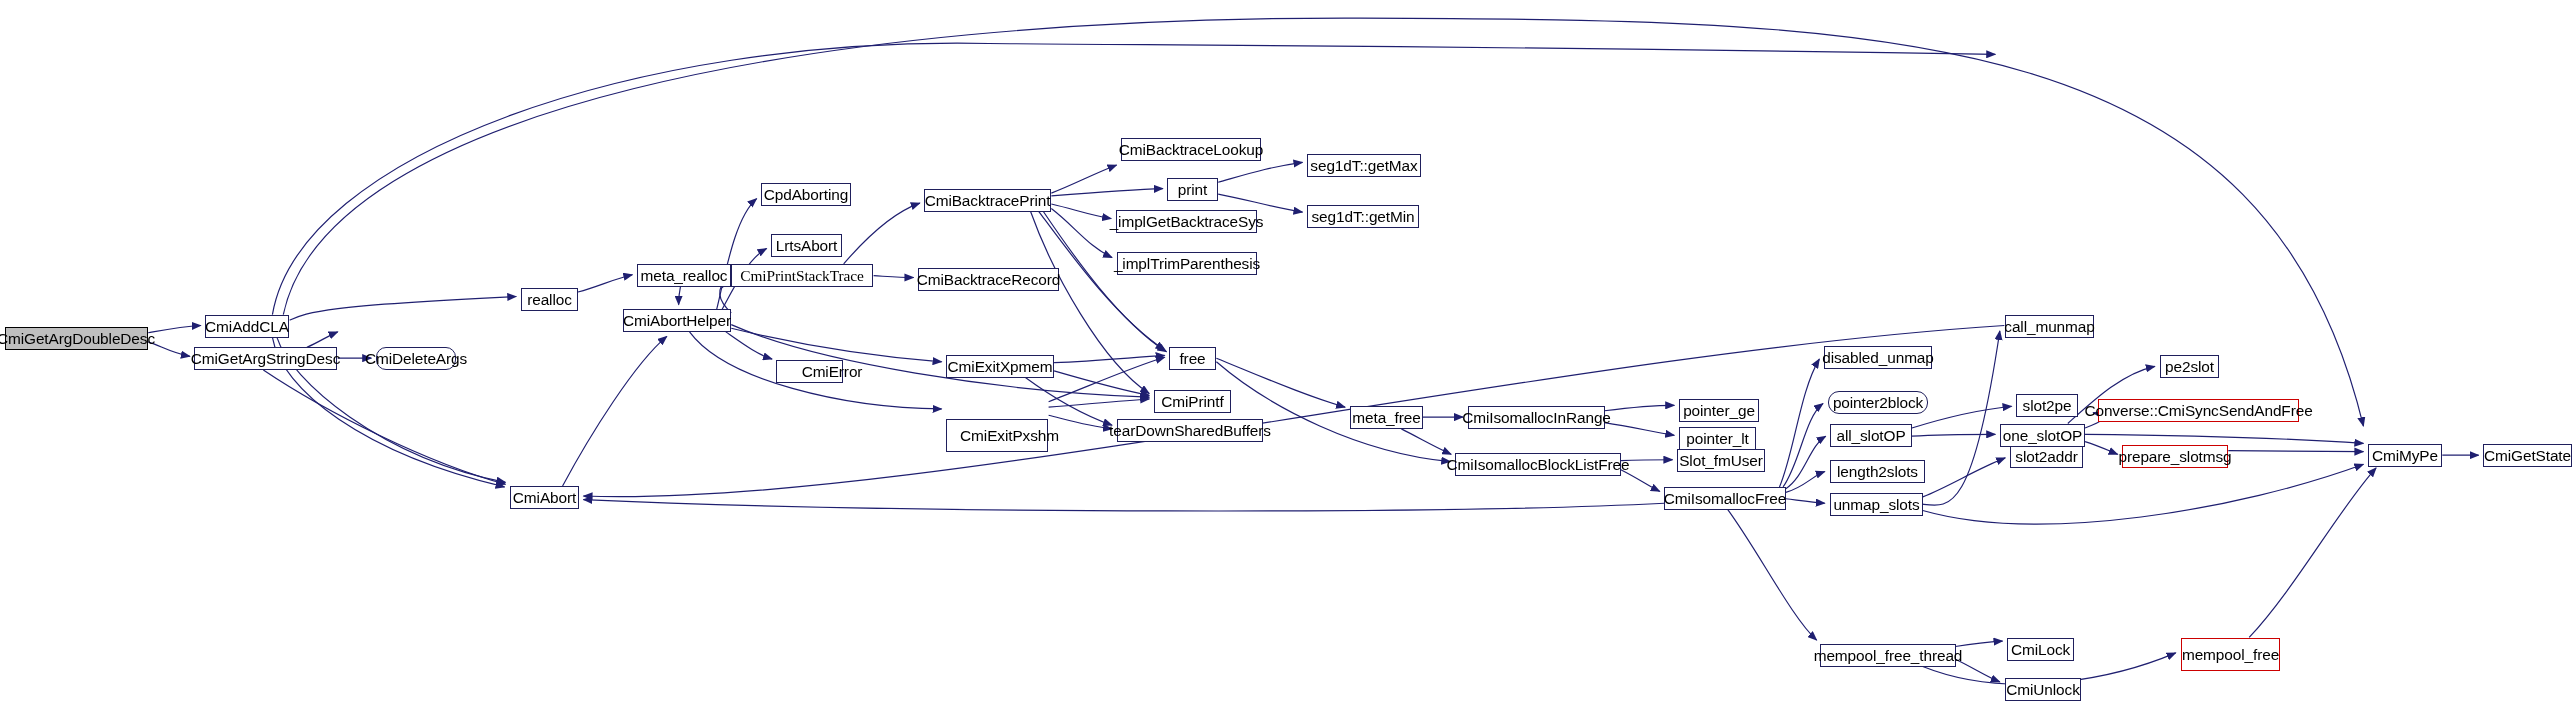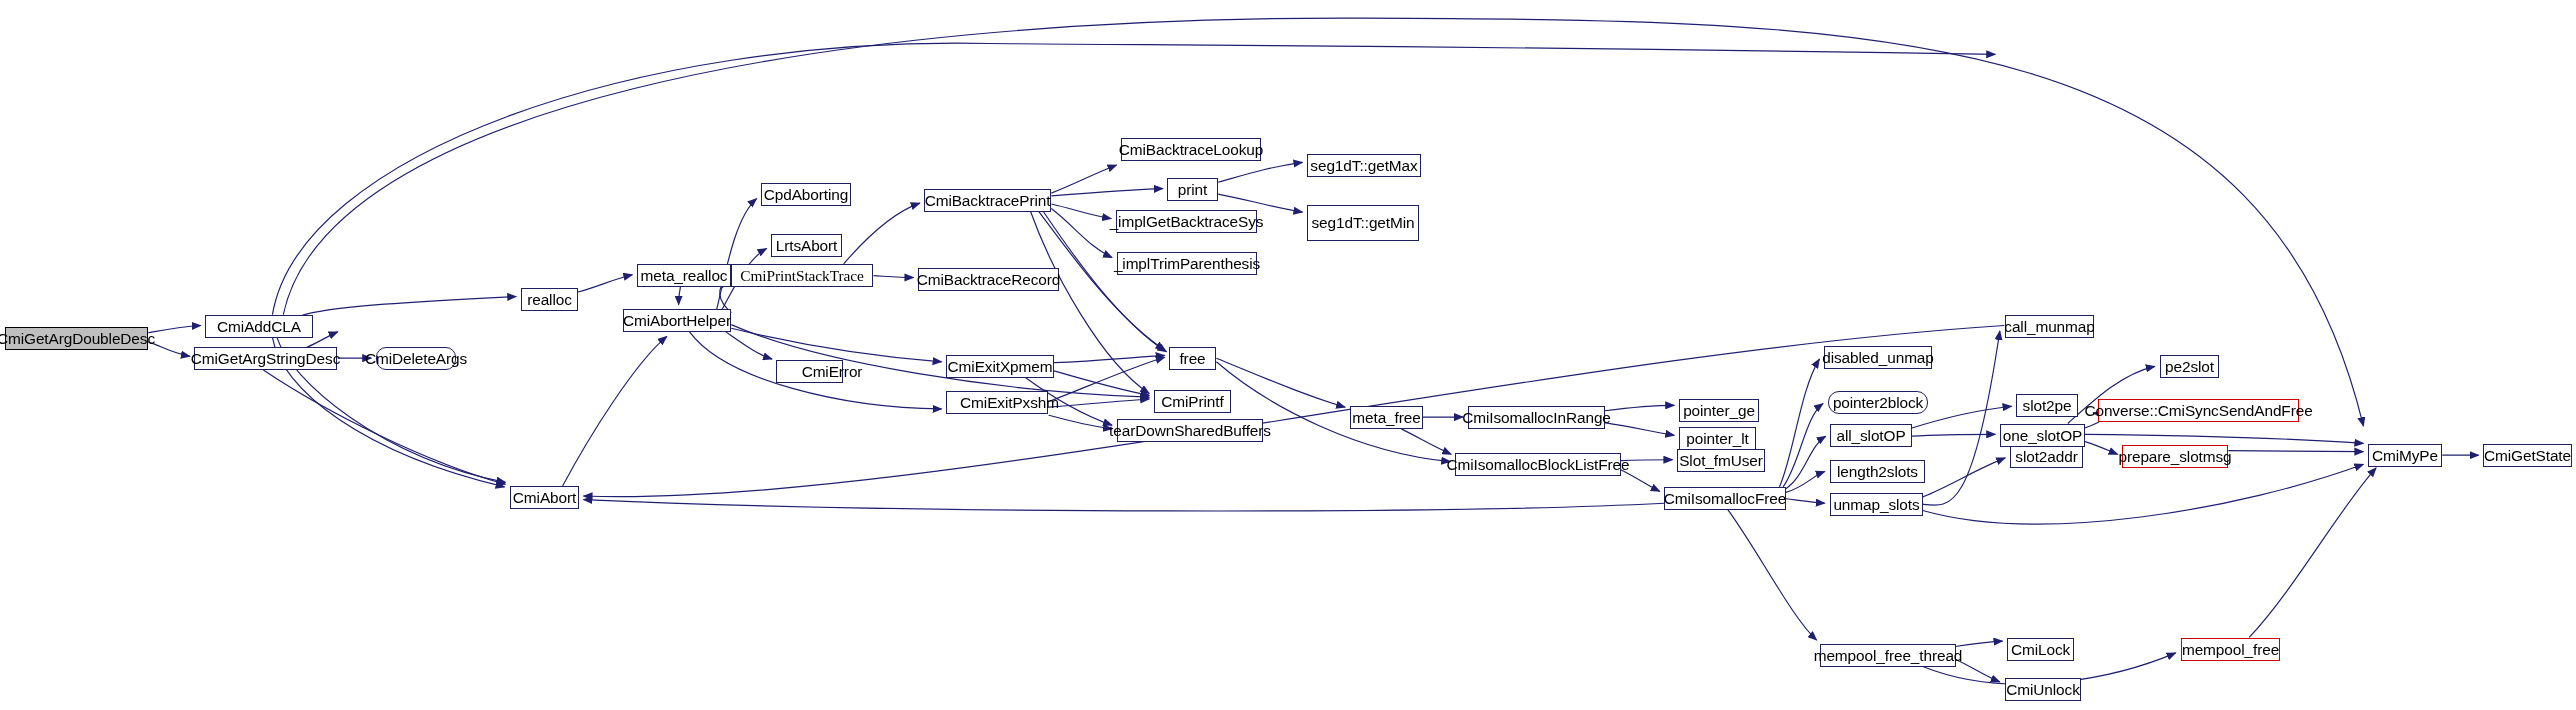--- a/index.html
+++ b/index.html
@@ -175,38 +175,38 @@
 
       <path d="M2210,359 C1700,392 1000,560 643,547"></path>
 
       <path d="M2693,502 C2710,502 2720,502 2733,502"></path>
     </g>
   </svg>
 
   <div id="nodes">
       <div class="node current" style="left: 4.5px; top: 327px; width: 143px; height: 23px;">CmiGetArgDoubleDesc</div>
       <div class="node" style="left: 194px; top: 347px; width: 143px; height: 23px;">CmiGetArgStringDesc</div>
-      <div class="node" style="left: 205px; top: 315px; width: 108px; height: 23px;">CmiAddCLA</div>
+      <div class="node" style="left: 205px; top: 315px; width: 84px; height: 23px;">CmiAddCLA</div>
       <div class="node" style="left: 376px; top: 347px; width: 80px; height: 23px; border-radius: 10px;">CmiDeleteArgs</div>
       <div class="node" style="left: 510px; top: 486px; width: 69px; height: 23px;">CmiAbort</div>
       <div class="node" style="left: 521px; top: 288px; width: 57px; height: 23px;">realloc</div>
       <div class="node" style="left: 637px; top: 264px; width: 94px; height: 23px;">meta_realloc</div>
       <div class="node" style="left: 623px; top: 309px; width: 108px; height: 23px;">CmiAbortHelper</div>
       <div class="node" style="left: 761px; top: 183px; width: 90px; height: 23px;">CpdAborting</div>
       <div class="node" style="left: 771px; top: 234px; width: 71px; height: 23px;">LrtsAbort</div>
       <div class="node" style="left: 731px; top: 264px; width: 142px; height: 23px; font-family: Liberation Serif, serif;">CmiPrintStackTrace</div>
       <div class="node" style="left: 776px; top: 360px; width: 67px; height: 23px; padding-left: 45px;">CmiError</div>
-      <div class="node" style="left: 946px; top: 391px; width: 102px; height: 23px; padding-left: 25px;">CmiExitPxshm</div>
+      <div class="node" style="left: 946px; top: 419px; width: 102px; height: 33px; padding-left: 25px;">CmiExitPxshm</div>
       <div class="node" style="left: 946px; top: 355px; width: 108px; height: 23px;">CmiExitXpmem</div>
       <div class="node" style="left: 918px; top: 268px; width: 141px; height: 23px;">CmiBacktraceRecord</div>
       <div class="node" style="left: 924px; top: 189px; width: 127px; height: 23px;">CmiBacktracePrint</div>
       <div class="node" style="left: 1121px; top: 138px; width: 140px; height: 23px;">CmiBacktraceLookup</div>
       <div class="node" style="left: 1167px; top: 178px; width: 51px; height: 23px;">print</div>
       <div class="node" style="left: 1307px; top: 154px; width: 114px; height: 23px;">seg1dT::getMax</div>
-      <div class="node" style="left: 1307px; top: 205px; width: 112px; height: 36px;">seg1dT::getMin</div>
+      <div class="node" style="left: 1307px; top: 205px; width: 112px; height: 23px;">seg1dT::getMin</div>
       <div class="node" style="left: 1116px; top: 210px; width: 141px; height: 23px;">_implGetBacktraceSys</div>
       <div class="node" style="left: 1117px; top: 252px; width: 140px; height: 23px;">_implTrimParenthesis</div>
       <div class="node" style="left: 1169px; top: 347px; width: 47px; height: 23px;">free</div>
       <div class="node" style="left: 1154px; top: 390px; width: 77px; height: 23px;">CmiPrintf</div>
       <div class="node" style="left: 1117px; top: 419px; width: 146px; height: 23px;">tearDownSharedBuffers</div>
       <div class="node" style="left: 1350px; top: 406px; width: 73px; height: 23px;">meta_free</div>
       <div class="node" style="left: 1468px; top: 406px; width: 137px; height: 23px;">CmiIsomallocInRange</div>
       <div class="node" style="left: 1679px; top: 399px; width: 80px; height: 23px;">pointer_ge</div>
       <div class="node" style="left: 1679px; top: 427px; width: 77px; height: 23px;">pointer_lt</div>
       <div class="node" style="left: 1455px; top: 453px; width: 166px; height: 23px;">CmiIsomallocBlockListFree</div>
@@ -220,18 +220,18 @@
       <div class="node" style="left: 2016px; top: 394px; width: 62px; height: 23px;">slot2pe</div>
       <div class="node" style="left: 2010px; top: 445px; width: 73px; height: 23px;">slot2addr</div>
       <div class="node" style="left: 2005px; top: 315px; width: 89px; height: 23px;">call_munmap</div>
       <div class="node" style="left: 2000px; top: 424px; width: 85px; height: 23px;">one_slotOP</div>
       <div class="node" style="left: 2160px; top: 355px; width: 59px; height: 23px;">pe2slot</div>
       <div class="node ext" style="left: 2098px; top: 399px; width: 201px; height: 23px;">Converse::CmiSyncSendAndFree</div>
       <div class="node ext" style="left: 2122px; top: 445px; width: 106px; height: 23px;">prepare_slotmsg</div>
       <div class="node" style="left: 1820px; top: 644px; width: 136px; height: 23px;">mempool_free_thread</div>
       <div class="node" style="left: 2007px; top: 638px; width: 67px; height: 23px;">CmiLock</div>
       <div class="node" style="left: 2005px; top: 678px; width: 76px; height: 23px;">CmiUnlock</div>
-      <div class="node ext" style="left: 2181px; top: 638px; width: 99px; height: 23px;">mempool_free</div>
+      <div class="node ext" style="left: 2181px; top: 638px; width: 99px; height: 33px;">mempool_free</div>
       <div class="node" style="left: 2368px; top: 444px; width: 74px; height: 23px;">CmiMyPe</div>
       <div class="node" style="left: 2483px; top: 444px; width: 89px; height: 23px;">CmiGetState</div>
     </div>
 </div>
 
 
 </body></html>

